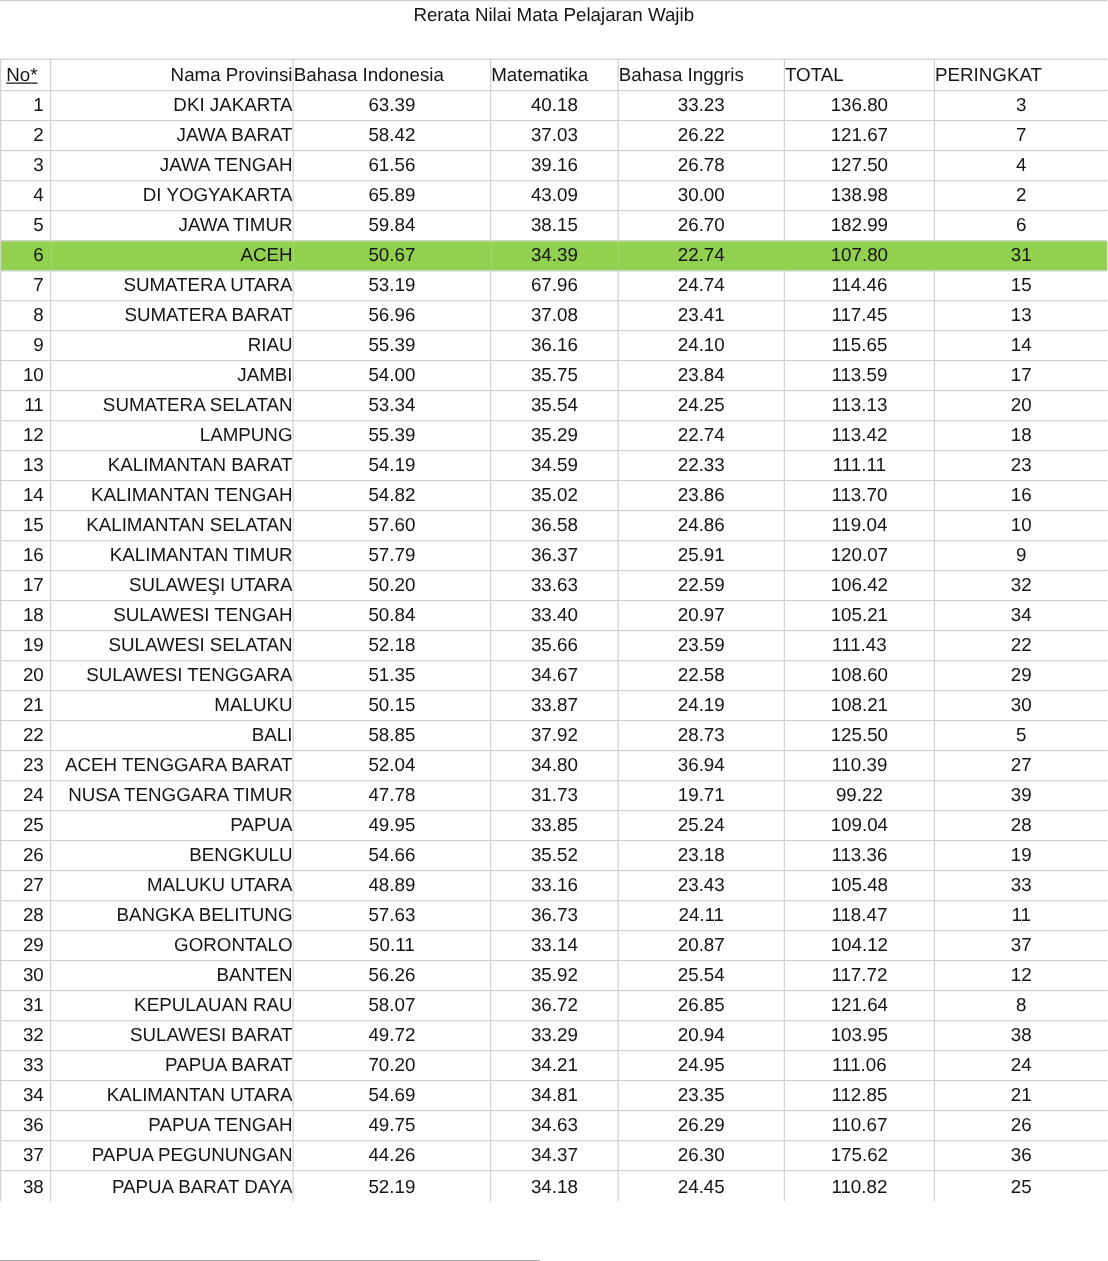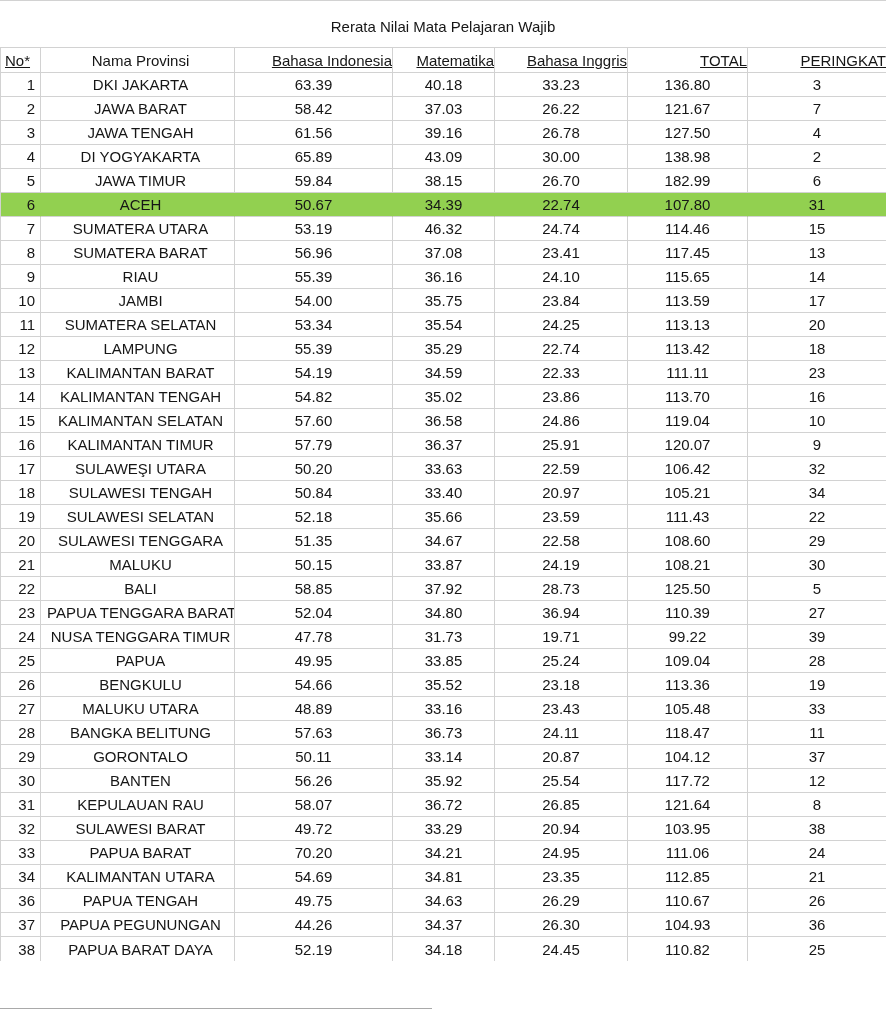--- a/index.html
+++ b/index.html
@@ -26,21 +26,20 @@
     box-sizing: border-box;
     border-top: 1px solid var(--grid);
     border-bottom: 1px solid var(--grid);
   }
   .title-line {
     height: 23px;
     line-height: 23px;
     text-align: center;
     font-size: 15px;
     white-space: nowrap;
-    margin-top: 14px;
   }
   table {
     width: 886px;
     table-layout: fixed;
     border-collapse: separate;
     border-spacing: 0;
   }
   th, td {
     box-sizing: border-box;
     font-weight: normal;
@@ -50,24 +49,24 @@
     border-right: 1px solid var(--grid);
     border-bottom: 1px solid var(--grid);
     padding: 0;
     vertical-align: middle;
   }
   th { height: 25px; }
   td { height: 24px; }
   th.c0, td.c0 { border-left: 1px solid var(--grid); }
   th.c6, td.c6 { border-right: none; }
   th.c0 { text-align: left; padding-left: 4px; text-decoration: underline; }
-  th.c1 { text-align: center; padding-left: 6px; }
-  th.c2, th.c3, th.c4, th.c5, th.c6 { text-align: right; text-decoration: underline; }
+  th.c1 { text-align: right; padding-left: 6px; }
+  th.c2, th.c3, th.c4, th.c5, th.c6 { text-align: left; }
   td.c0 { text-align: right; padding-right: 5px; }
-  td.c1 { text-align: center; padding-left: 6px; margin-left: 32px; }
+  td.c1 { text-align: right; padding-left: 6px; margin-left: 32px; }
   td.c2, td.c3, td.c4, td.c5, td.c6 { text-align: center; }
   tr.hl td { background: var(--hl); }
   tr.hl td { border-right-color: transparent; }
   tbody tr:last-child td { border-bottom: none; }
   .bottom-edge {
     position: absolute;
     left: 0;
     bottom: 0;
     width: 432px;
     height: 1px;
@@ -156,21 +155,21 @@
           <td class="c2">50.67</td>
           <td class="c3">34.39</td>
           <td class="c4">22.74</td>
           <td class="c5">107.80</td>
           <td class="c6">31</td>
         </tr>
         <tr>
           <td class="c0">7</td>
           <td class="c1">SUMATERA UTARA</td>
           <td class="c2">53.19</td>
-          <td class="c3">46.32</td>
+          <td class="c3">67.96</td>
           <td class="c4">24.74</td>
           <td class="c5">114.46</td>
           <td class="c6">15</td>
         </tr>
         <tr>
           <td class="c0">8</td>
           <td class="c1">SUMATERA BARAT</td>
           <td class="c2">56.96</td>
           <td class="c3">37.08</td>
           <td class="c4">23.41</td>
@@ -298,21 +297,21 @@
           <td class="c0">22</td>
           <td class="c1">BALI</td>
           <td class="c2">58.85</td>
           <td class="c3">37.92</td>
           <td class="c4">28.73</td>
           <td class="c5">125.50</td>
           <td class="c6">5</td>
         </tr>
         <tr>
           <td class="c0">23</td>
-          <td class="c1">PAPUA TENGGARA BARAT</td>
+          <td class="c1">ACEH TENGGARA BARAT</td>
           <td class="c2">52.04</td>
           <td class="c3">34.80</td>
           <td class="c4">36.94</td>
           <td class="c5">110.39</td>
           <td class="c6">27</td>
         </tr>
         <tr>
           <td class="c0">24</td>
           <td class="c1">NUSA TENGGARA TIMUR</td>
           <td class="c2">47.78</td>
@@ -419,21 +418,21 @@
           <td class="c4">26.29</td>
           <td class="c5">110.67</td>
           <td class="c6">26</td>
         </tr>
         <tr>
           <td class="c0">37</td>
           <td class="c1">PAPUA PEGUNUNGAN</td>
           <td class="c2">44.26</td>
           <td class="c3">34.37</td>
           <td class="c4">26.30</td>
-          <td class="c5">104.93</td>
+          <td class="c5">175.62</td>
           <td class="c6">36</td>
         </tr>
         <tr>
           <td class="c0">38</td>
           <td class="c1">PAPUA BARAT DAYA</td>
           <td class="c2">52.19</td>
           <td class="c3">34.18</td>
           <td class="c4">24.45</td>
           <td class="c5">110.82</td>
           <td class="c6">25</td>

